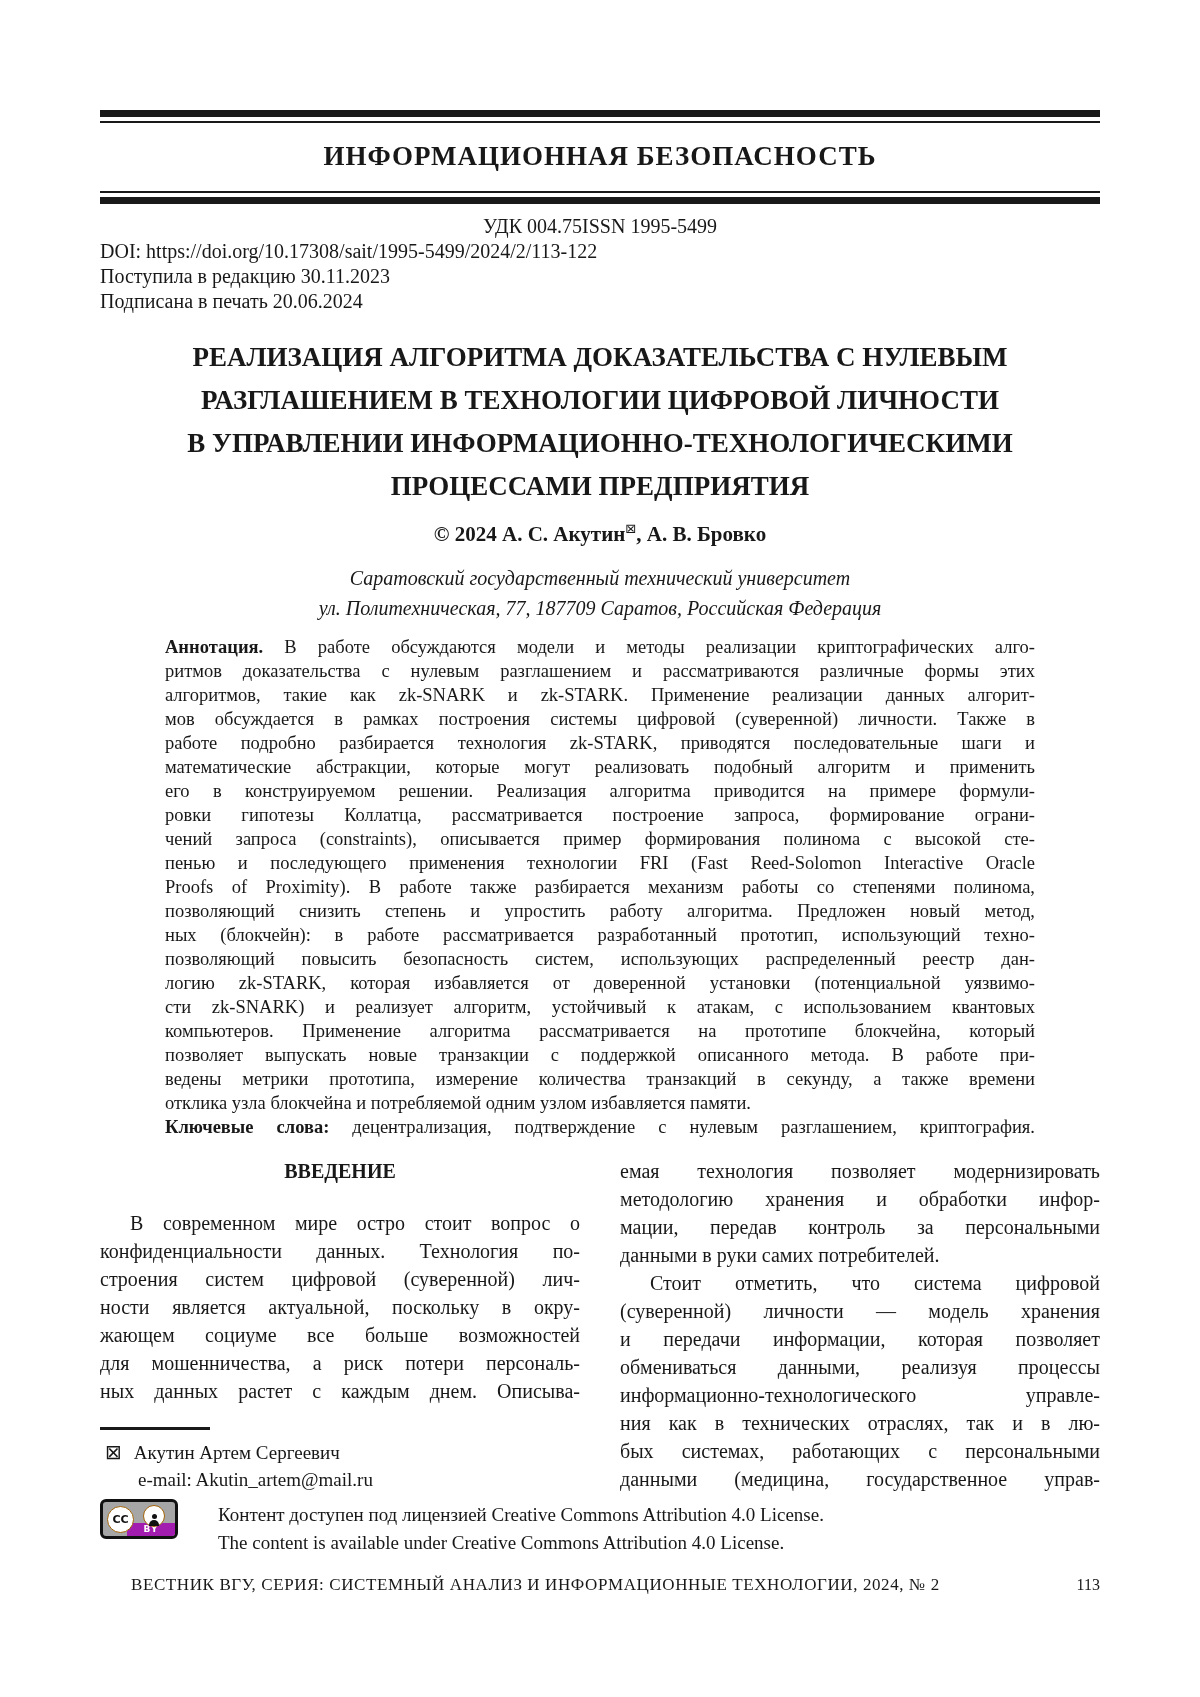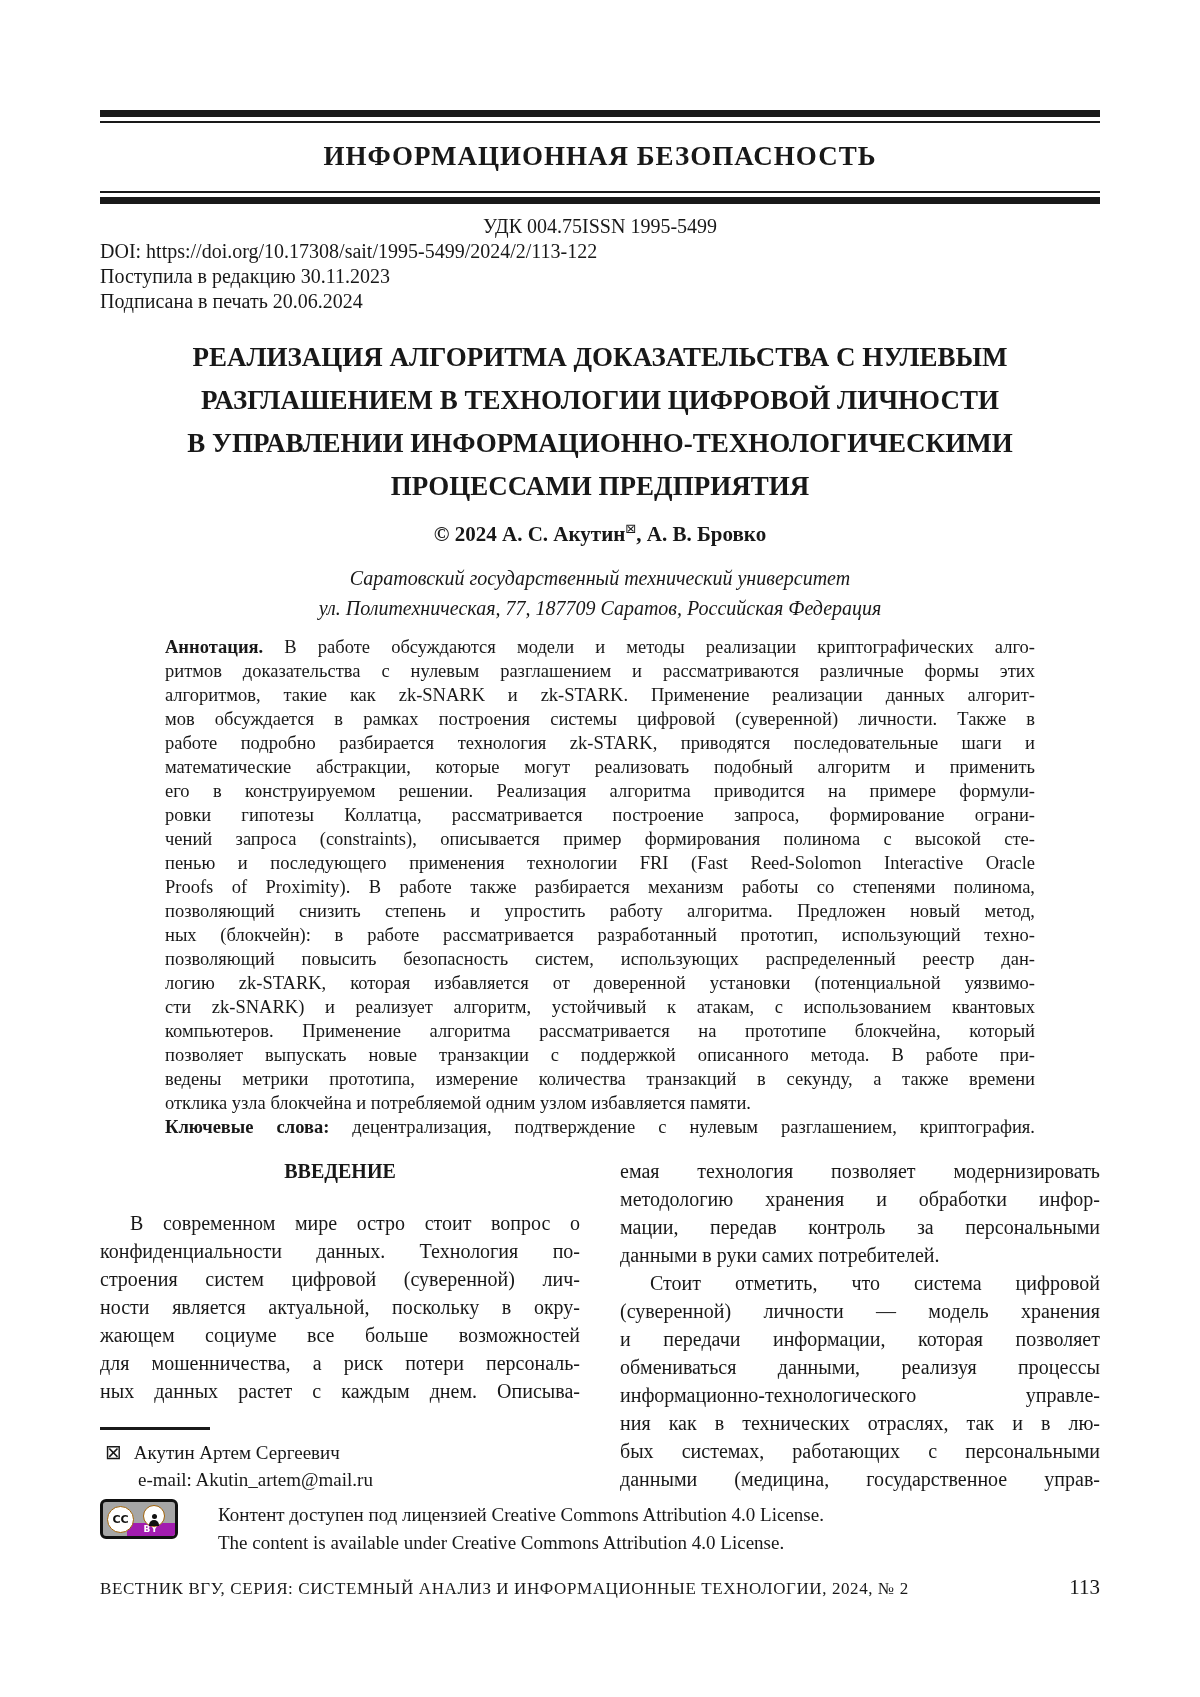--- a/index.html
+++ b/index.html
@@ -80,23 +80,23 @@
   .cc-circle.cc-logo {
     left: 4px; top: 4px; width: 27px; height: 27px; z-index: 2;
     font-family: "DejaVu Sans", sans-serif; font-size: 11px; font-weight: bold; color: #111;
   }
   .cc-circle.person { left: 40px; top: 3px; width: 22px; height: 22px; flex-direction: column; justify-content: flex-end; }
   .person .head { width: 5px; height: 5px; border-radius: 50%; background: #111; margin-bottom: 1px; }
   .person .torso { width: 10px; height: 6px; border-radius: 5px 5px 0 0; background: #111; }
   .license-text { margin-left: 40px; font-size: 19px; line-height: 28px; padding-top: 2px; }
 
   
-  .footer { margin-top: 18px; display: flex; justify-content: space-between; align-items: baseline; }
+  .footer { margin-top: 18px; display: flex; justify-content: space-between; align-items: baseline; margin-left: 31px; }
   .footer-line { font-size: 17px; letter-spacing: 0.6px; }
-  .page-num { font-size: 21px; }
+  .page-num { font-size: 16px; }
 </style>
 </head>
 <body>
 
 <div class="page">
 
   <div class="rule thick"></div>
   <div class="gap4"></div>
   <div class="rule thin"></div>
 

